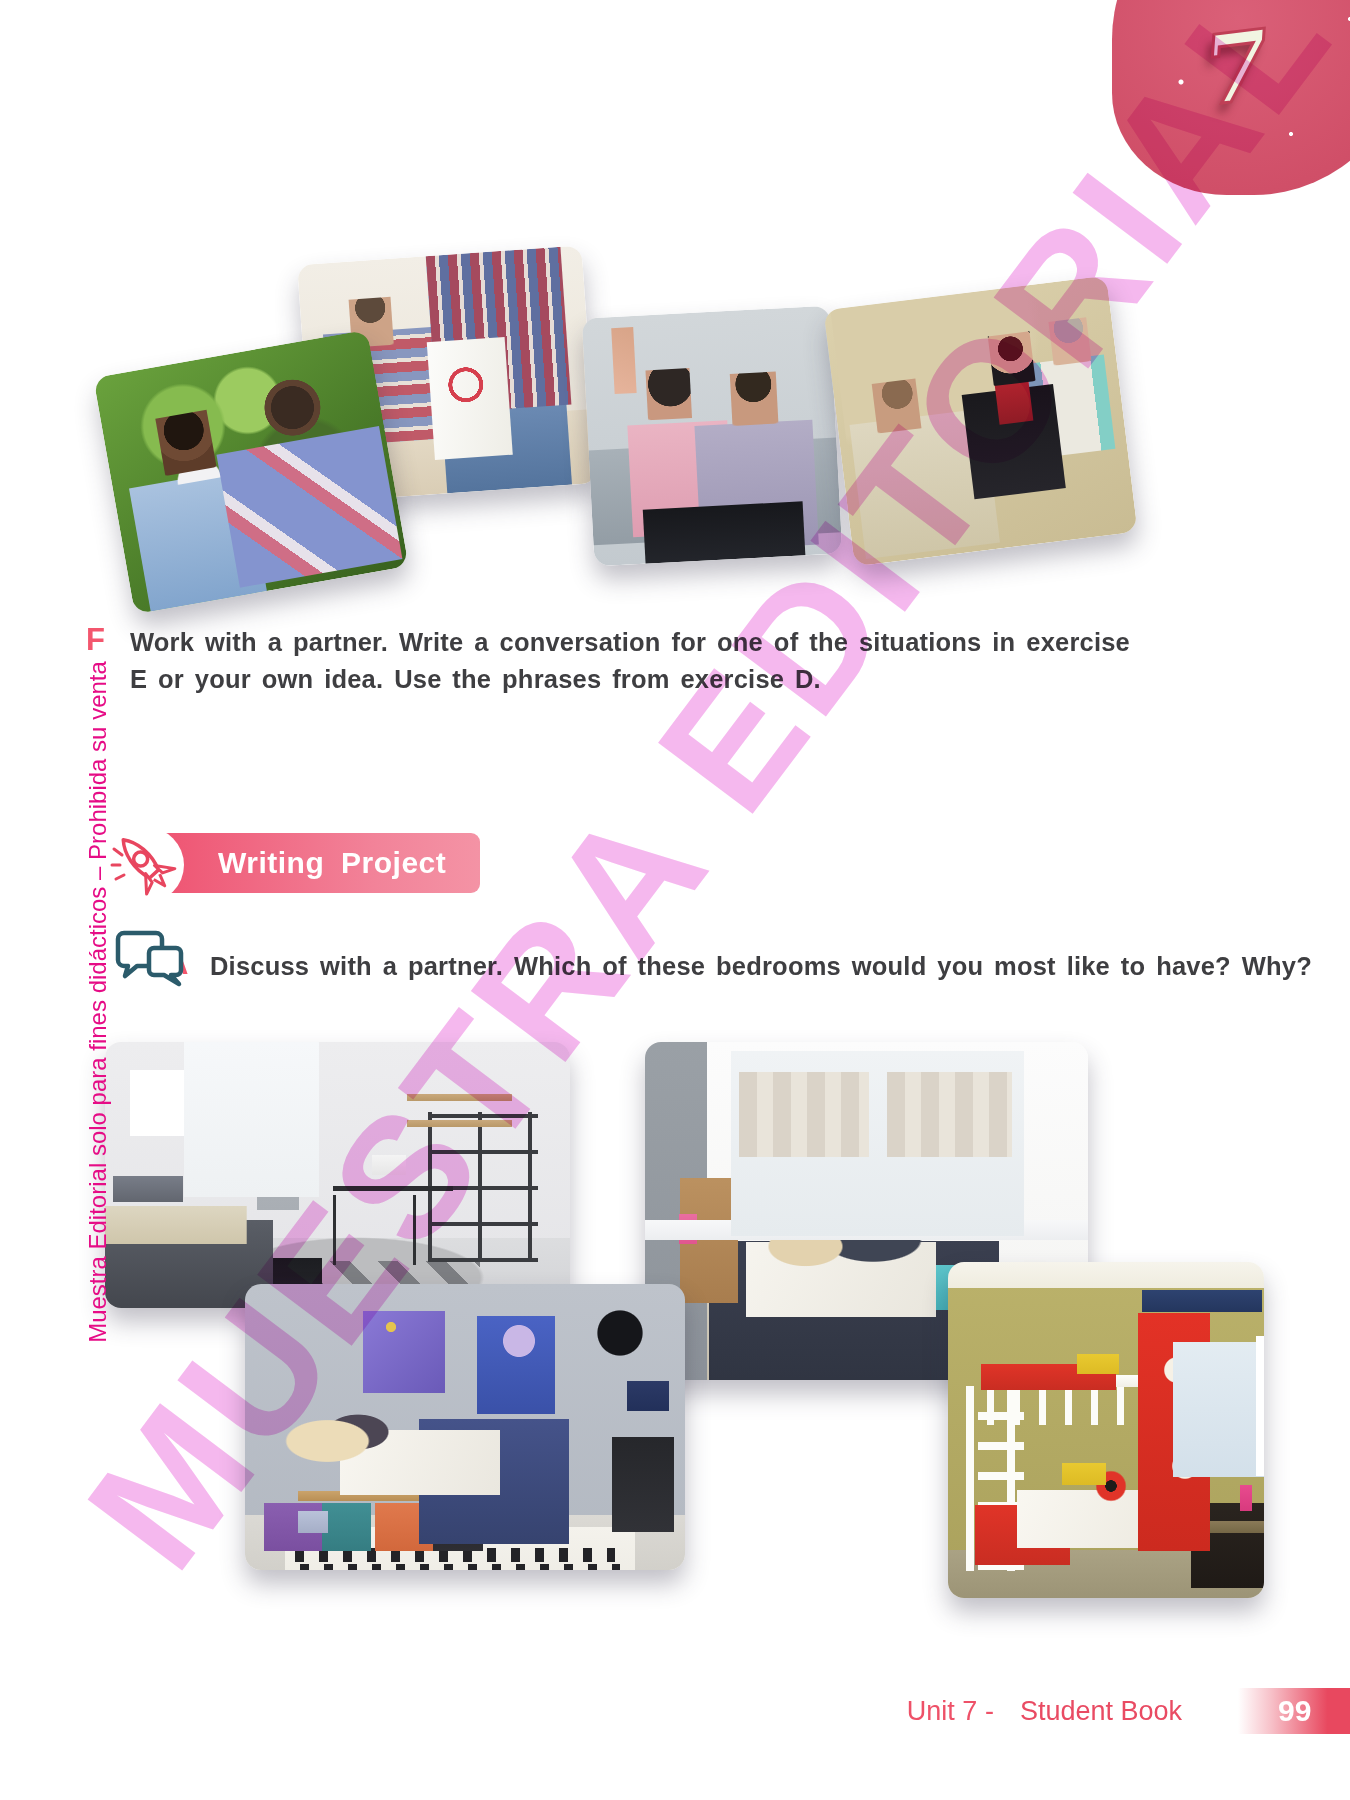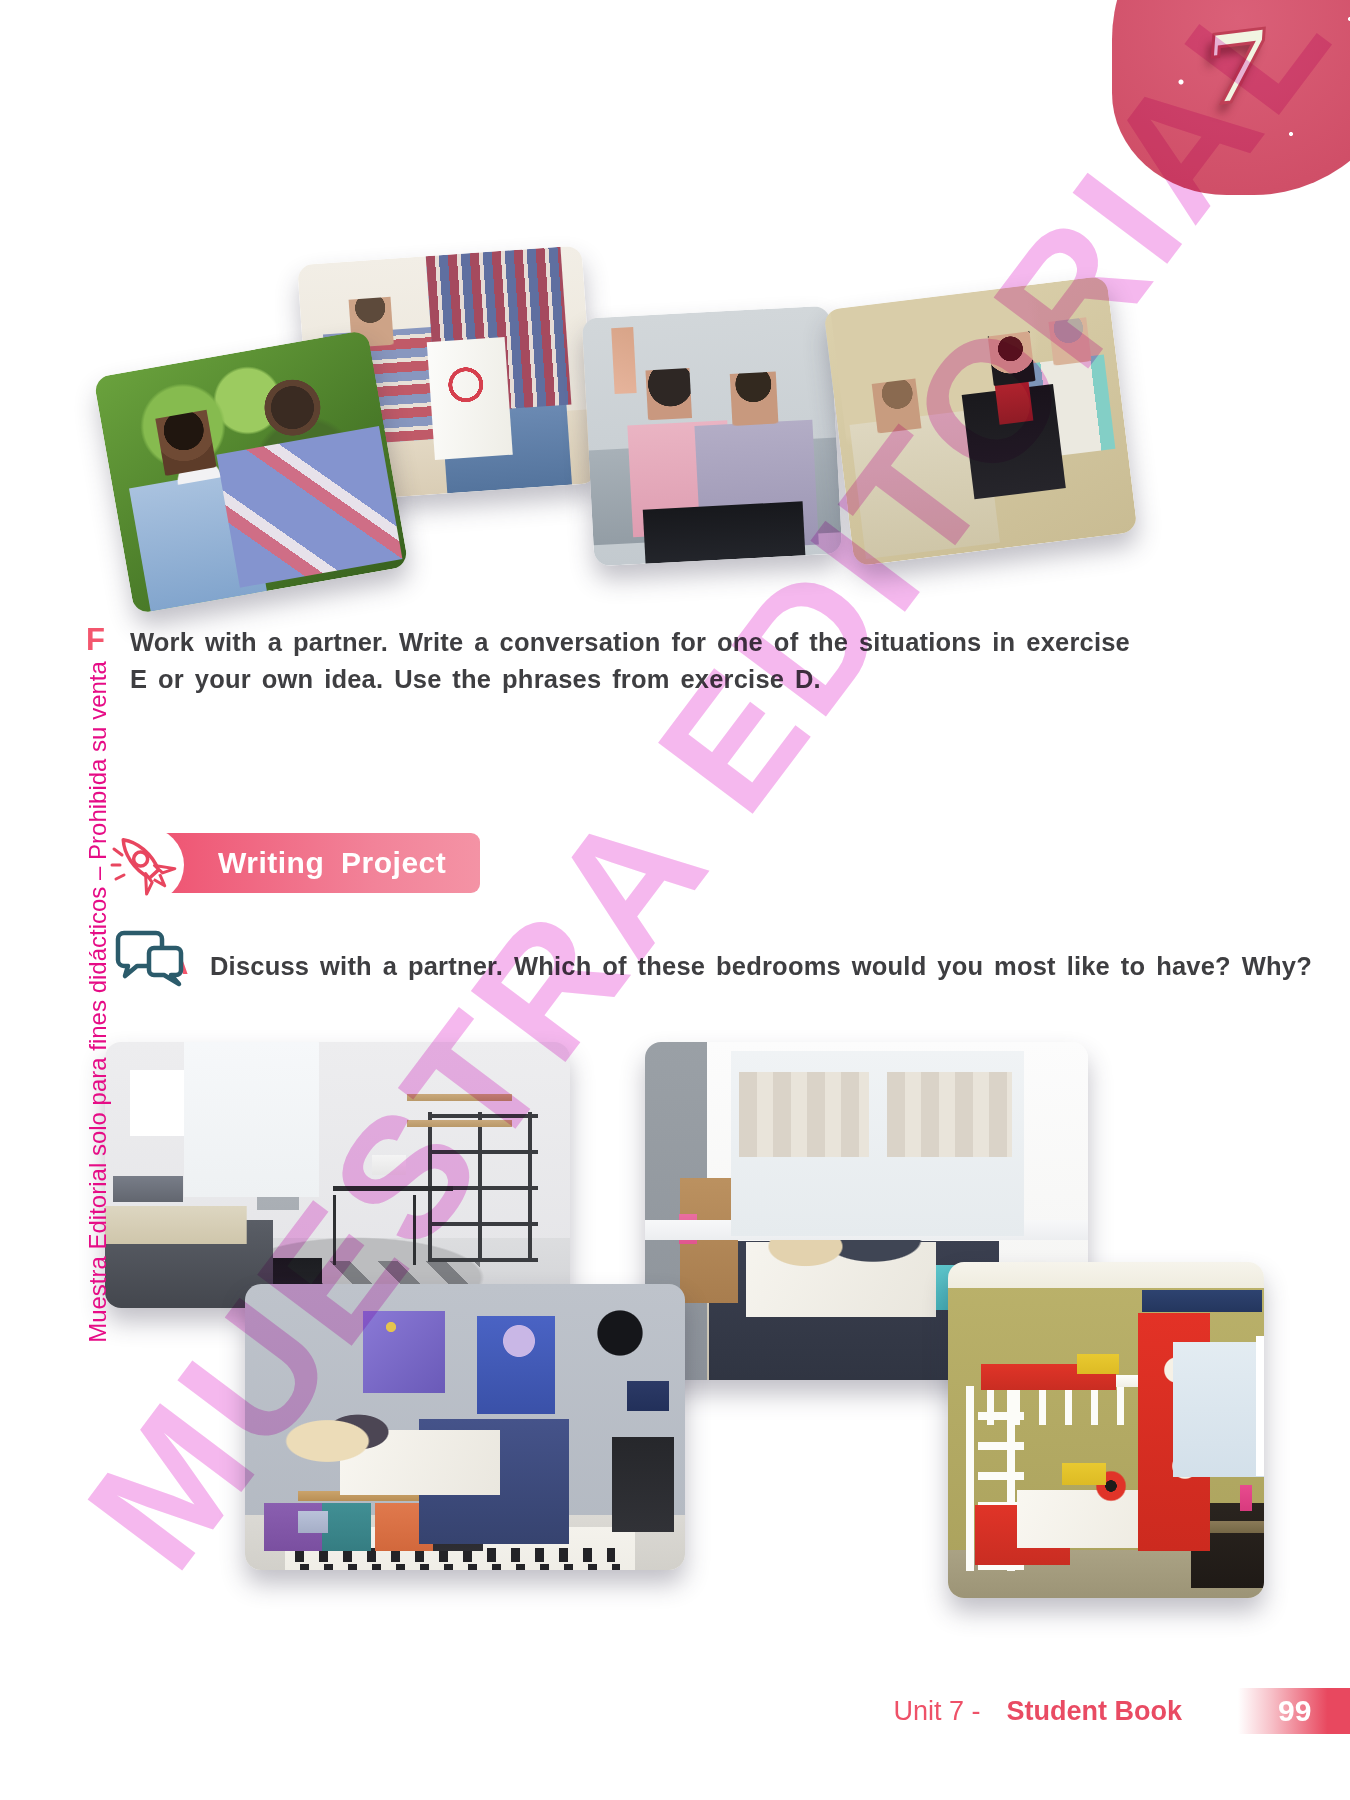--- a/index.html
+++ b/index.html
@@ -52,21 +52,21 @@
     color:#ffffff; font-size:30px; font-weight:700; letter-spacing:.5px; word-spacing:8px;
   }
   .rocket-wrap { position:absolute; left:-32px; top:-14px; width:92px; height:92px; }
 
   
   .footer-text {
     position:absolute; right:168px; top:1696px; z-index:10;
     font-size:27px; color:#ee5168; white-space:nowrap;
   }
   .footer-text .unit-label { font-weight:400; margin-right:26px; }
-  .footer-text .book-label { font-weight:700; color:#e94b63; }
+  .footer-text .book-label { font-weight:400; color:#e94b63; }
   .page-badge {
     position:absolute; right:0; top:1688px; width:112px; height:46px; z-index:10;
     background:linear-gradient(90deg, rgba(232,74,97,0) 0%, rgba(232,74,97,.35) 30%, #e8485f 80%);
     display:flex; align-items:center; box-sizing:border-box; padding-left:40px;
     color:#ffffff; font-weight:700; font-size:30px;
   }
 
   
   .wm-diag {
     position:absolute; left:-235px; top:718px; width:1820px; z-index:30;

